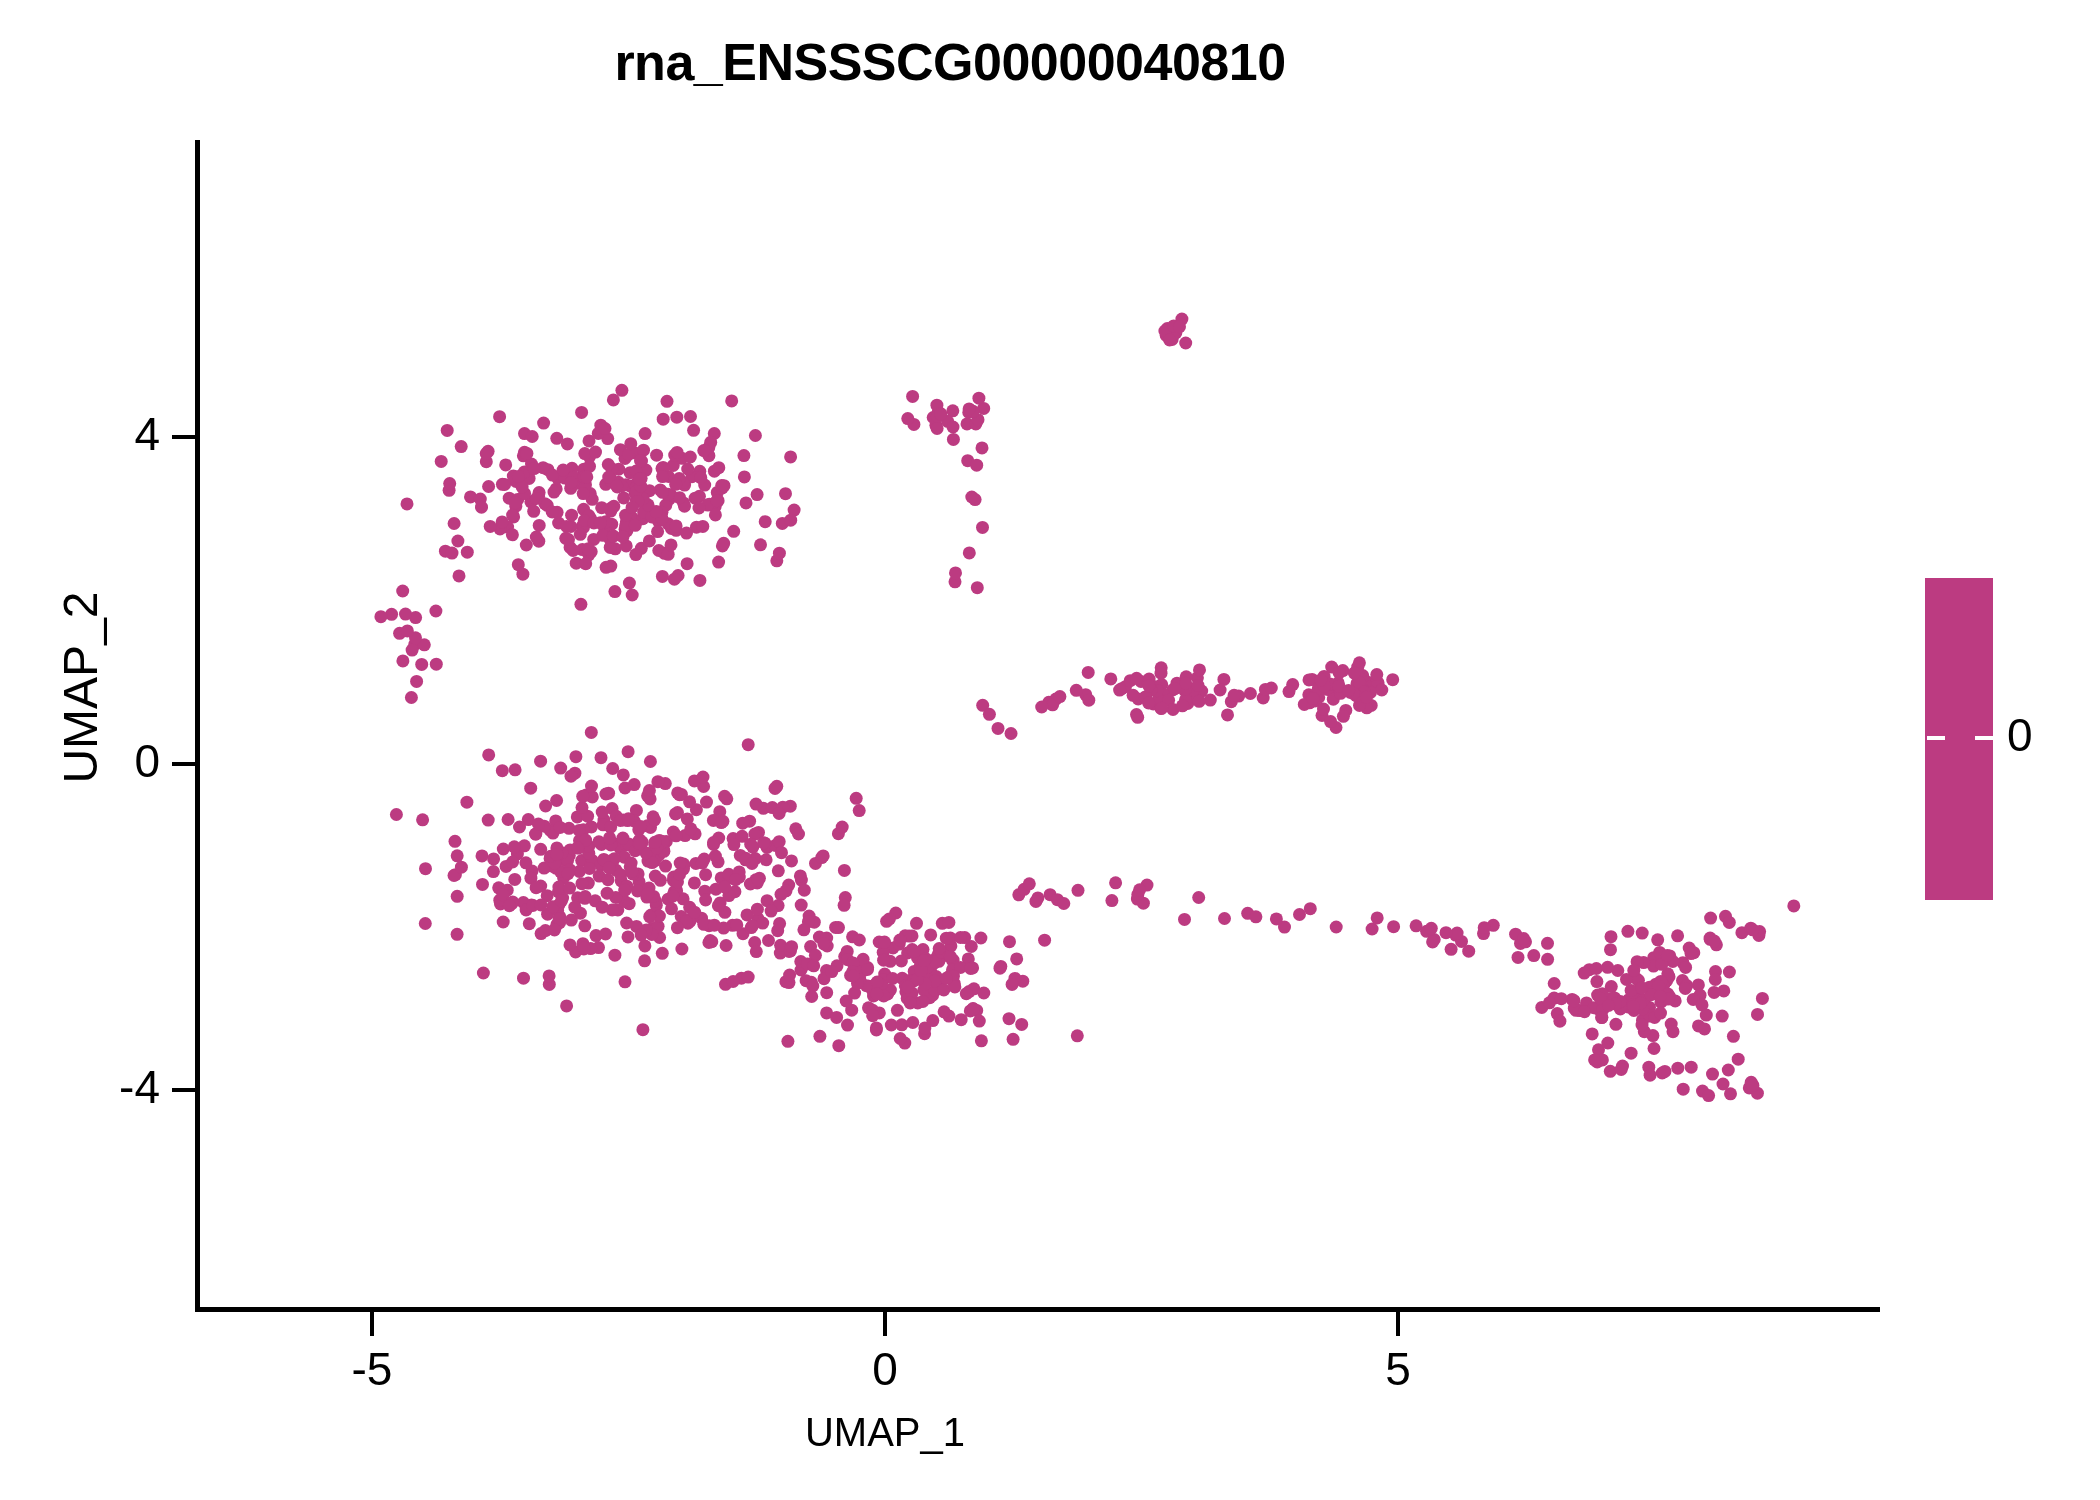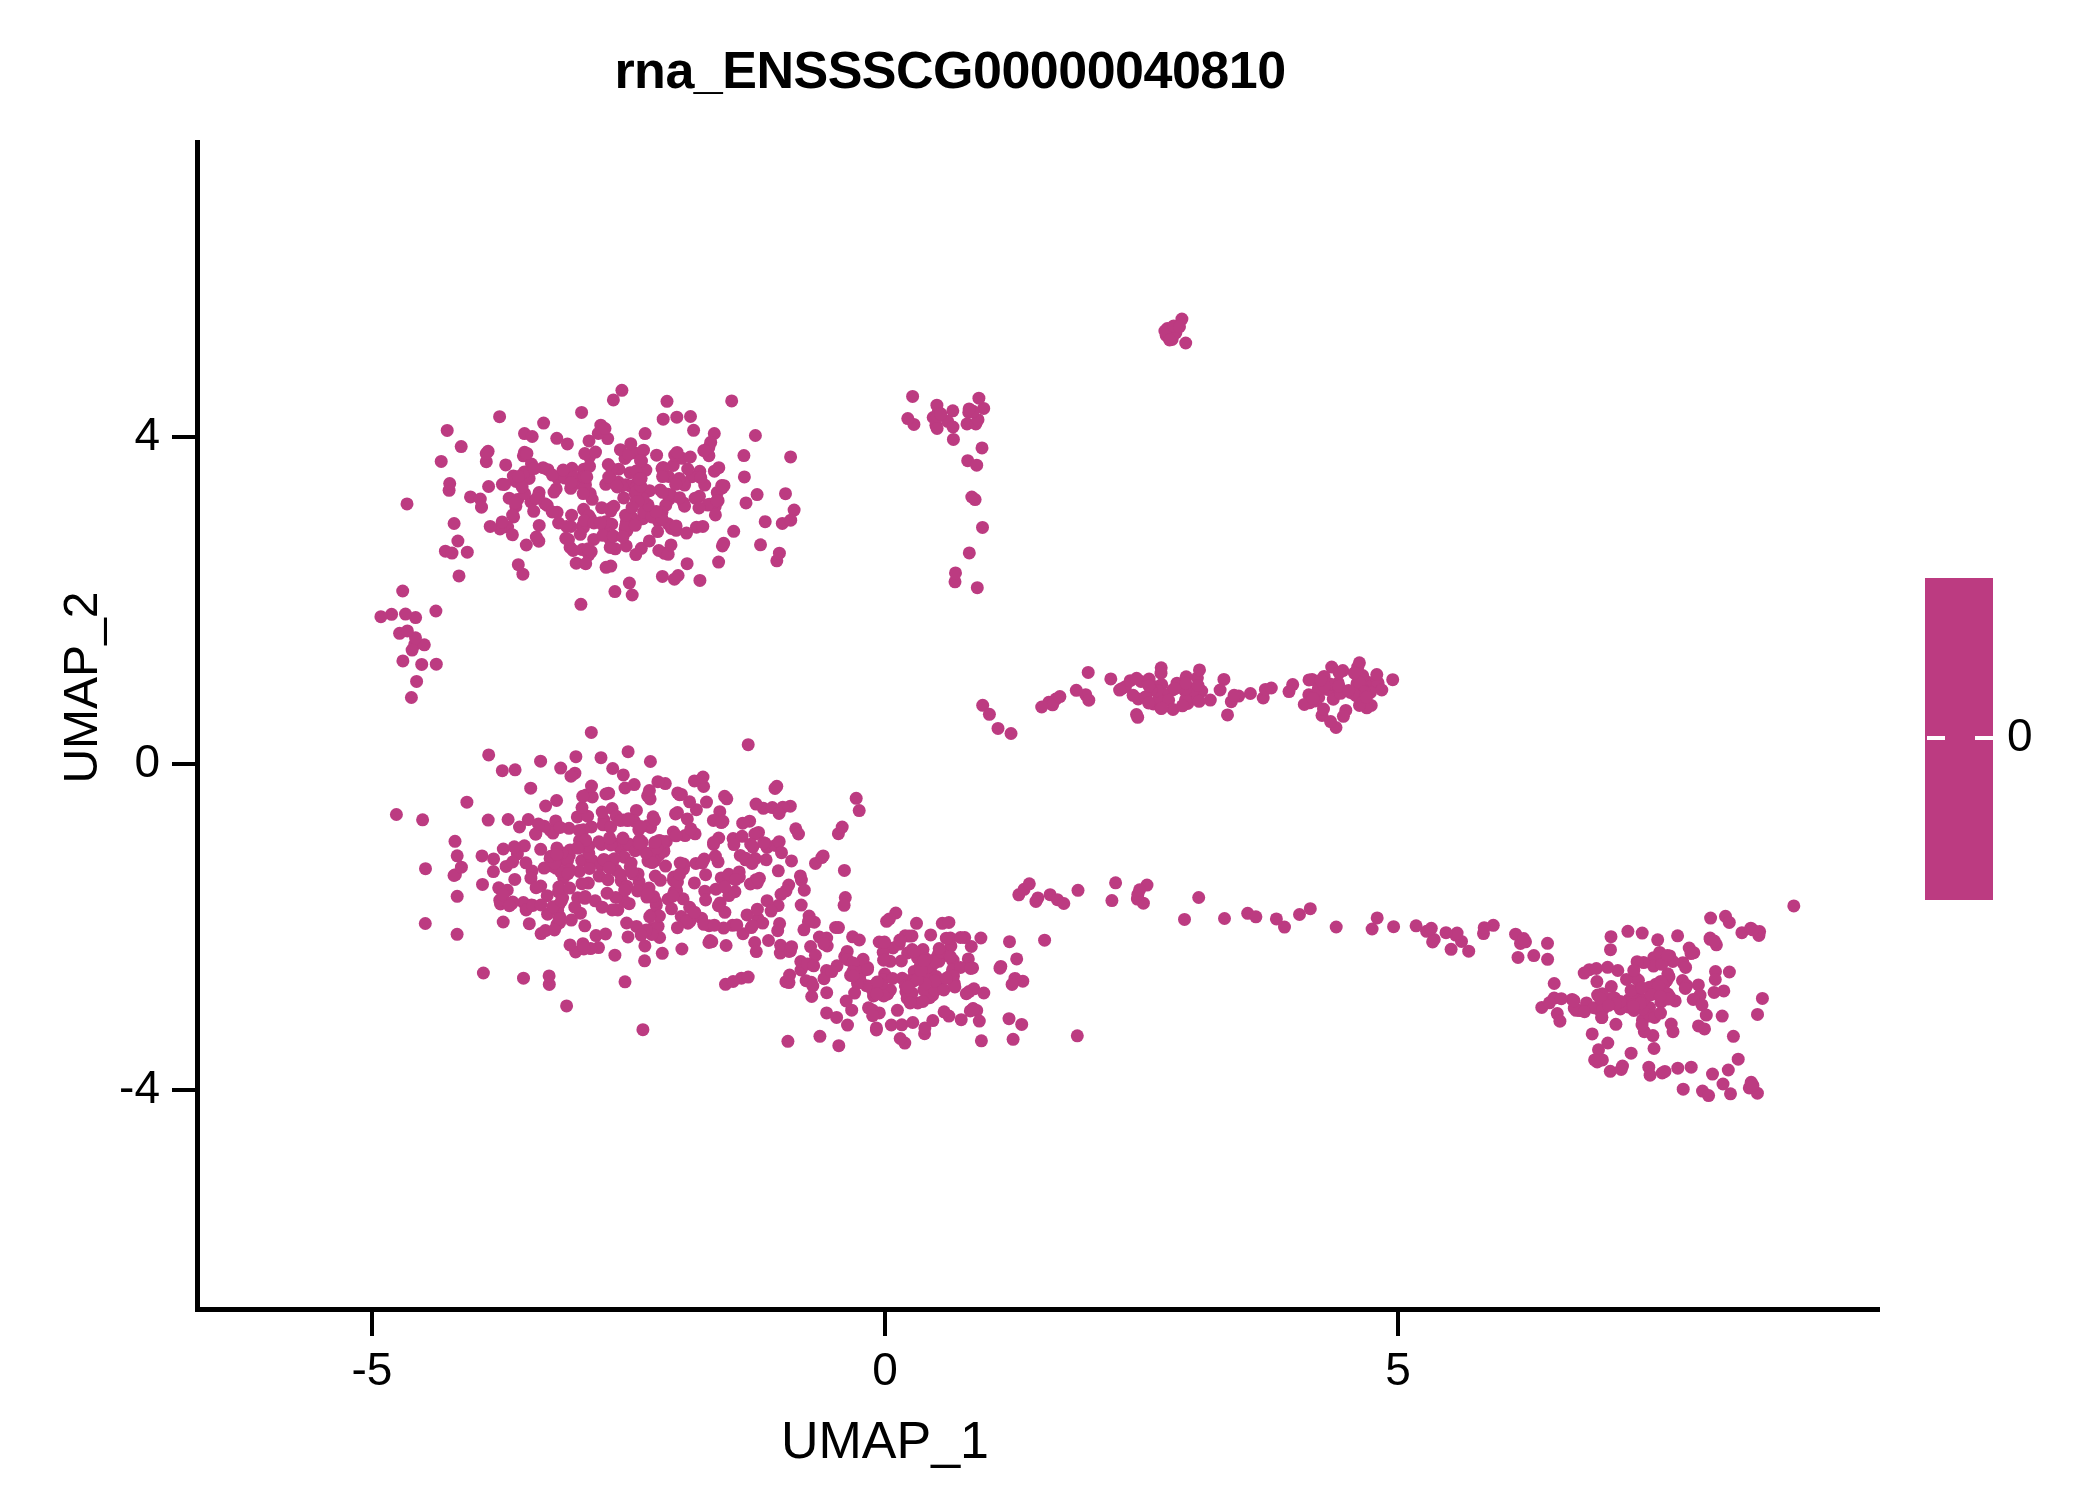--- a/index.html
+++ b/index.html
@@ -11,21 +11,21 @@
     position: relative;
     width: 2100px;
     height: 1500px;
     background: #ffffff;
     font-family: "Liberation Sans", sans-serif;
     overflow: hidden;
   }
   #plot-title {
     position: absolute;
     left: 0;
-    top: 40px;
+    top: 32px;
     width: 1900px;
     text-align: center;
     font-size: 52px;
     font-weight: bold;
     color: #000000;
     letter-spacing: -0.5px;
     white-space: nowrap;
   }
   
   #y-axis-line {
@@ -73,21 +73,21 @@
     text-align: center;
     font-size: 46px;
     color: #000000;
   }
   #x-axis-title {
     position: absolute;
     left: 195px;
     top: 1410px;
     width: 1380px;
     text-align: center;
-    font-size: 52px;
+    font-size: 40px;
     color: #000000;
   }
   #y-axis-title {
     position: absolute;
     left: -270px;
     top: 660px;
     width: 700px;
     text-align: center;
     font-size: 48px;
     color: #000000;

